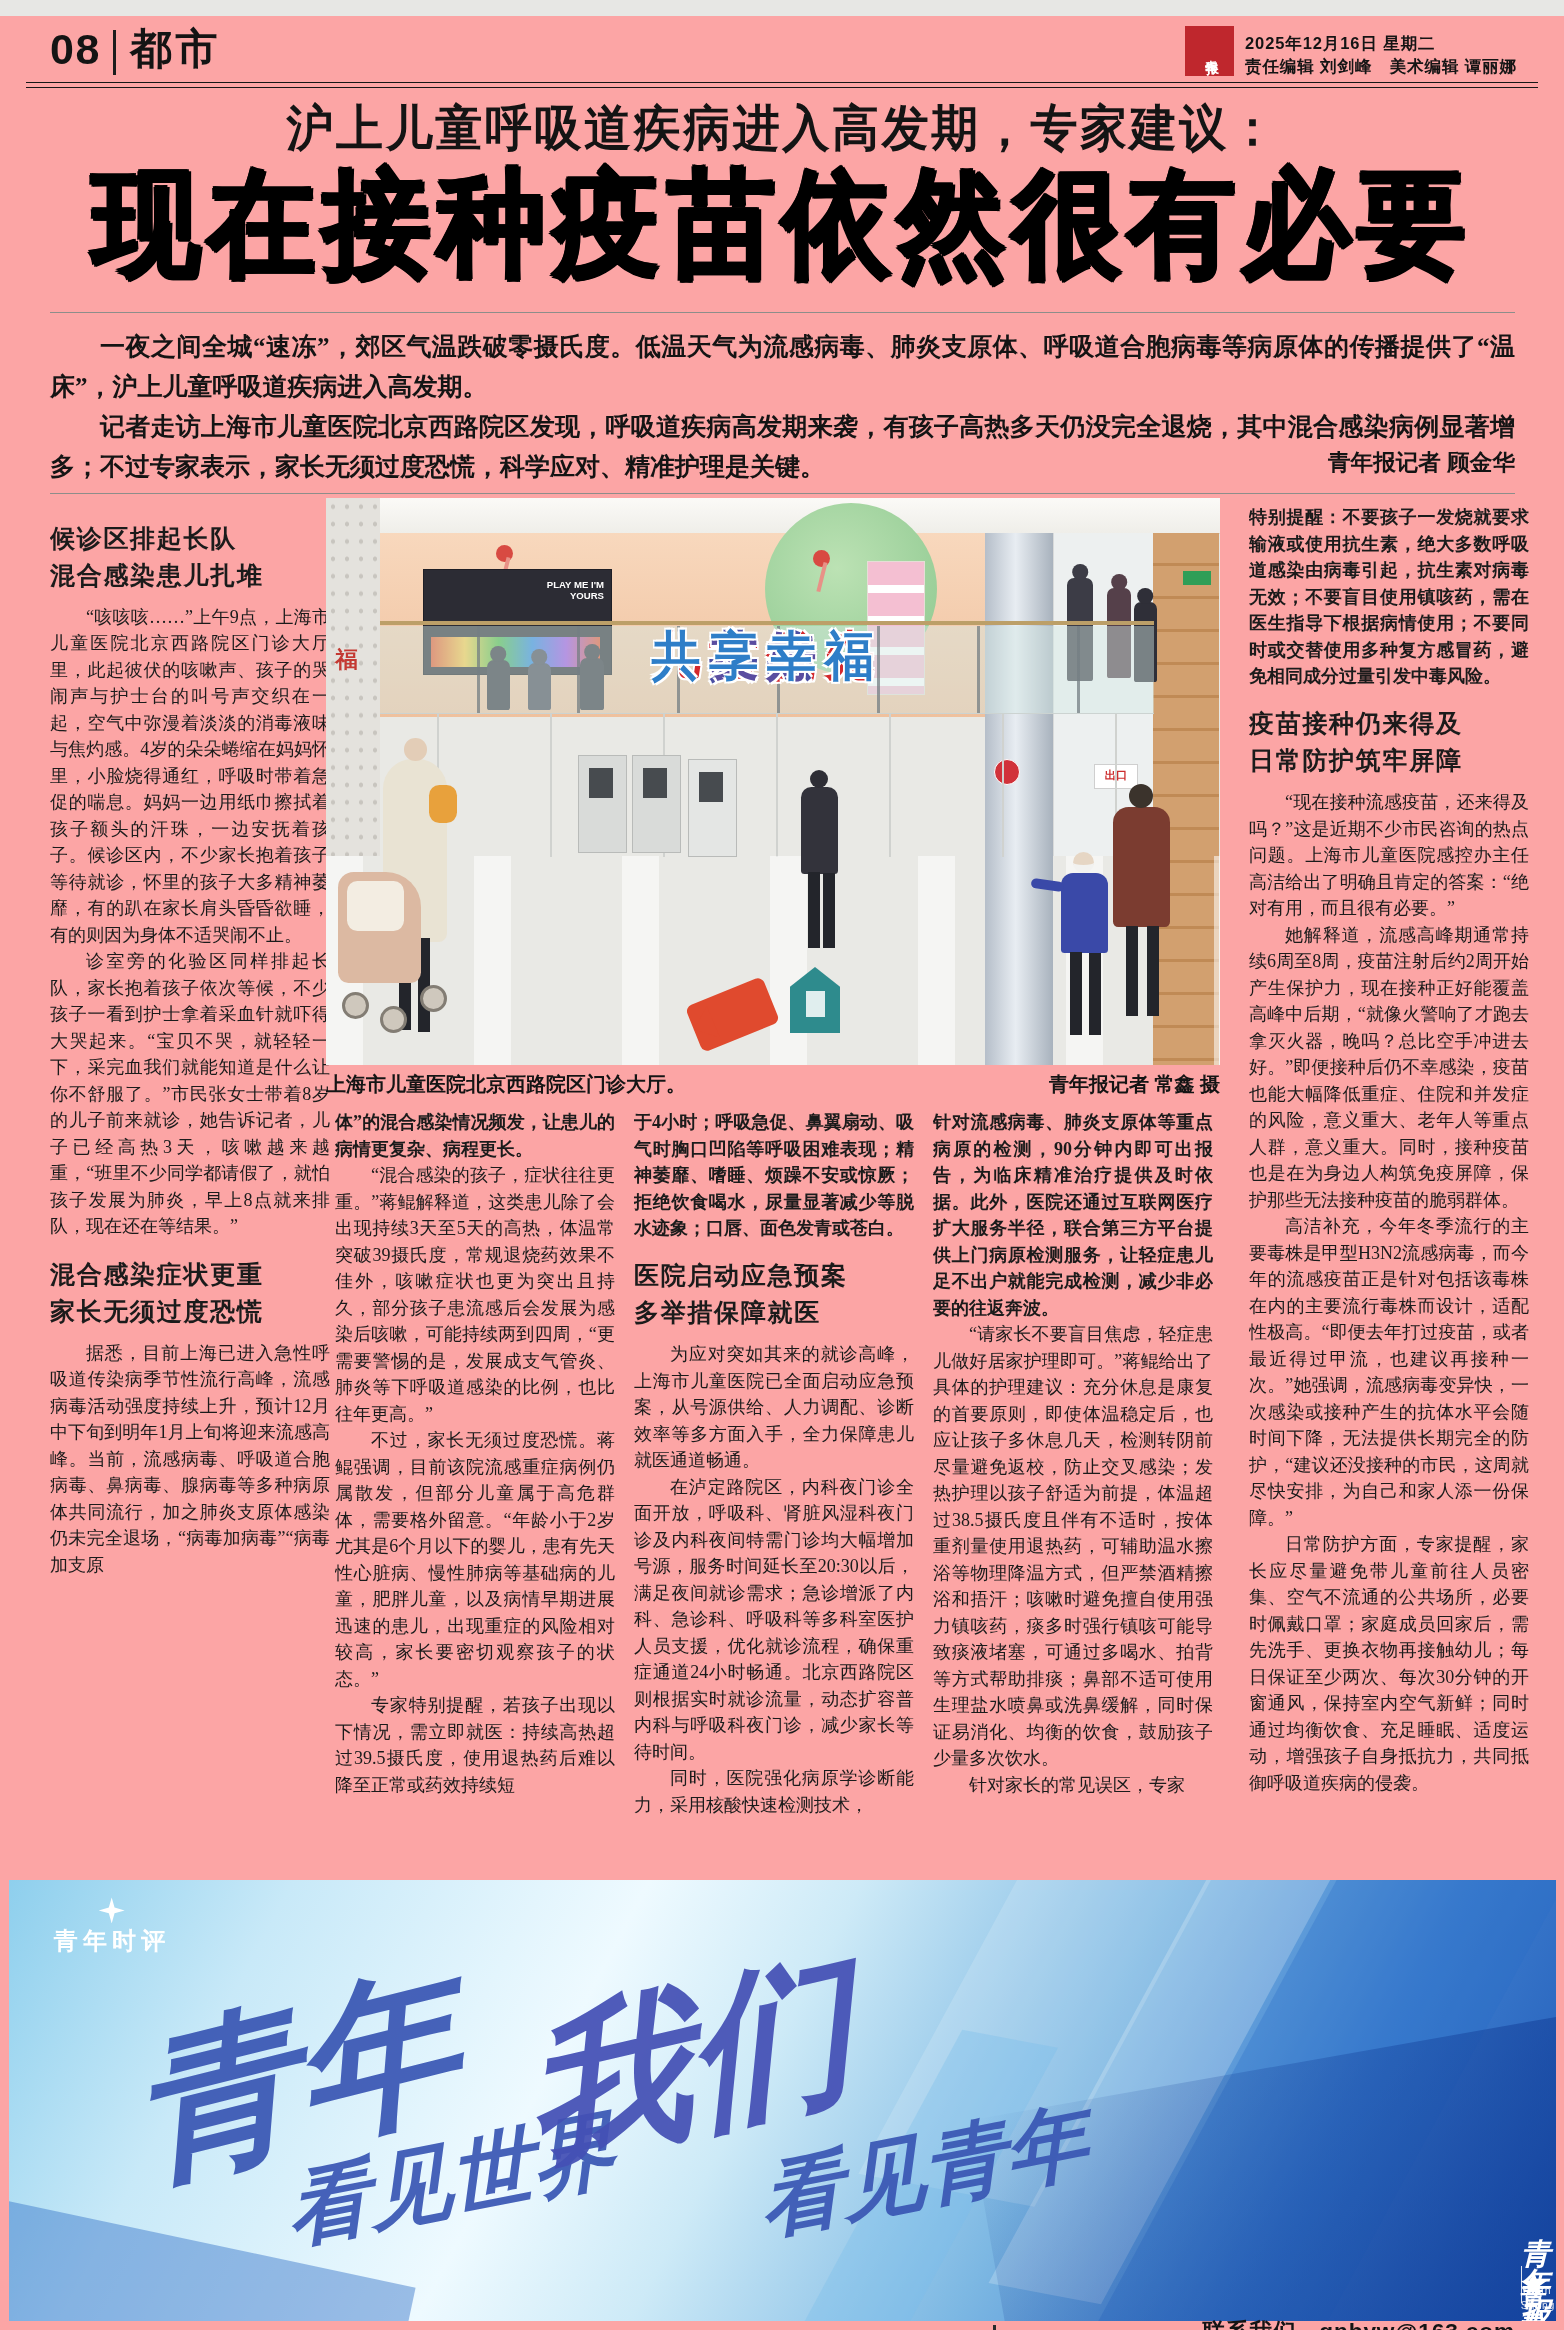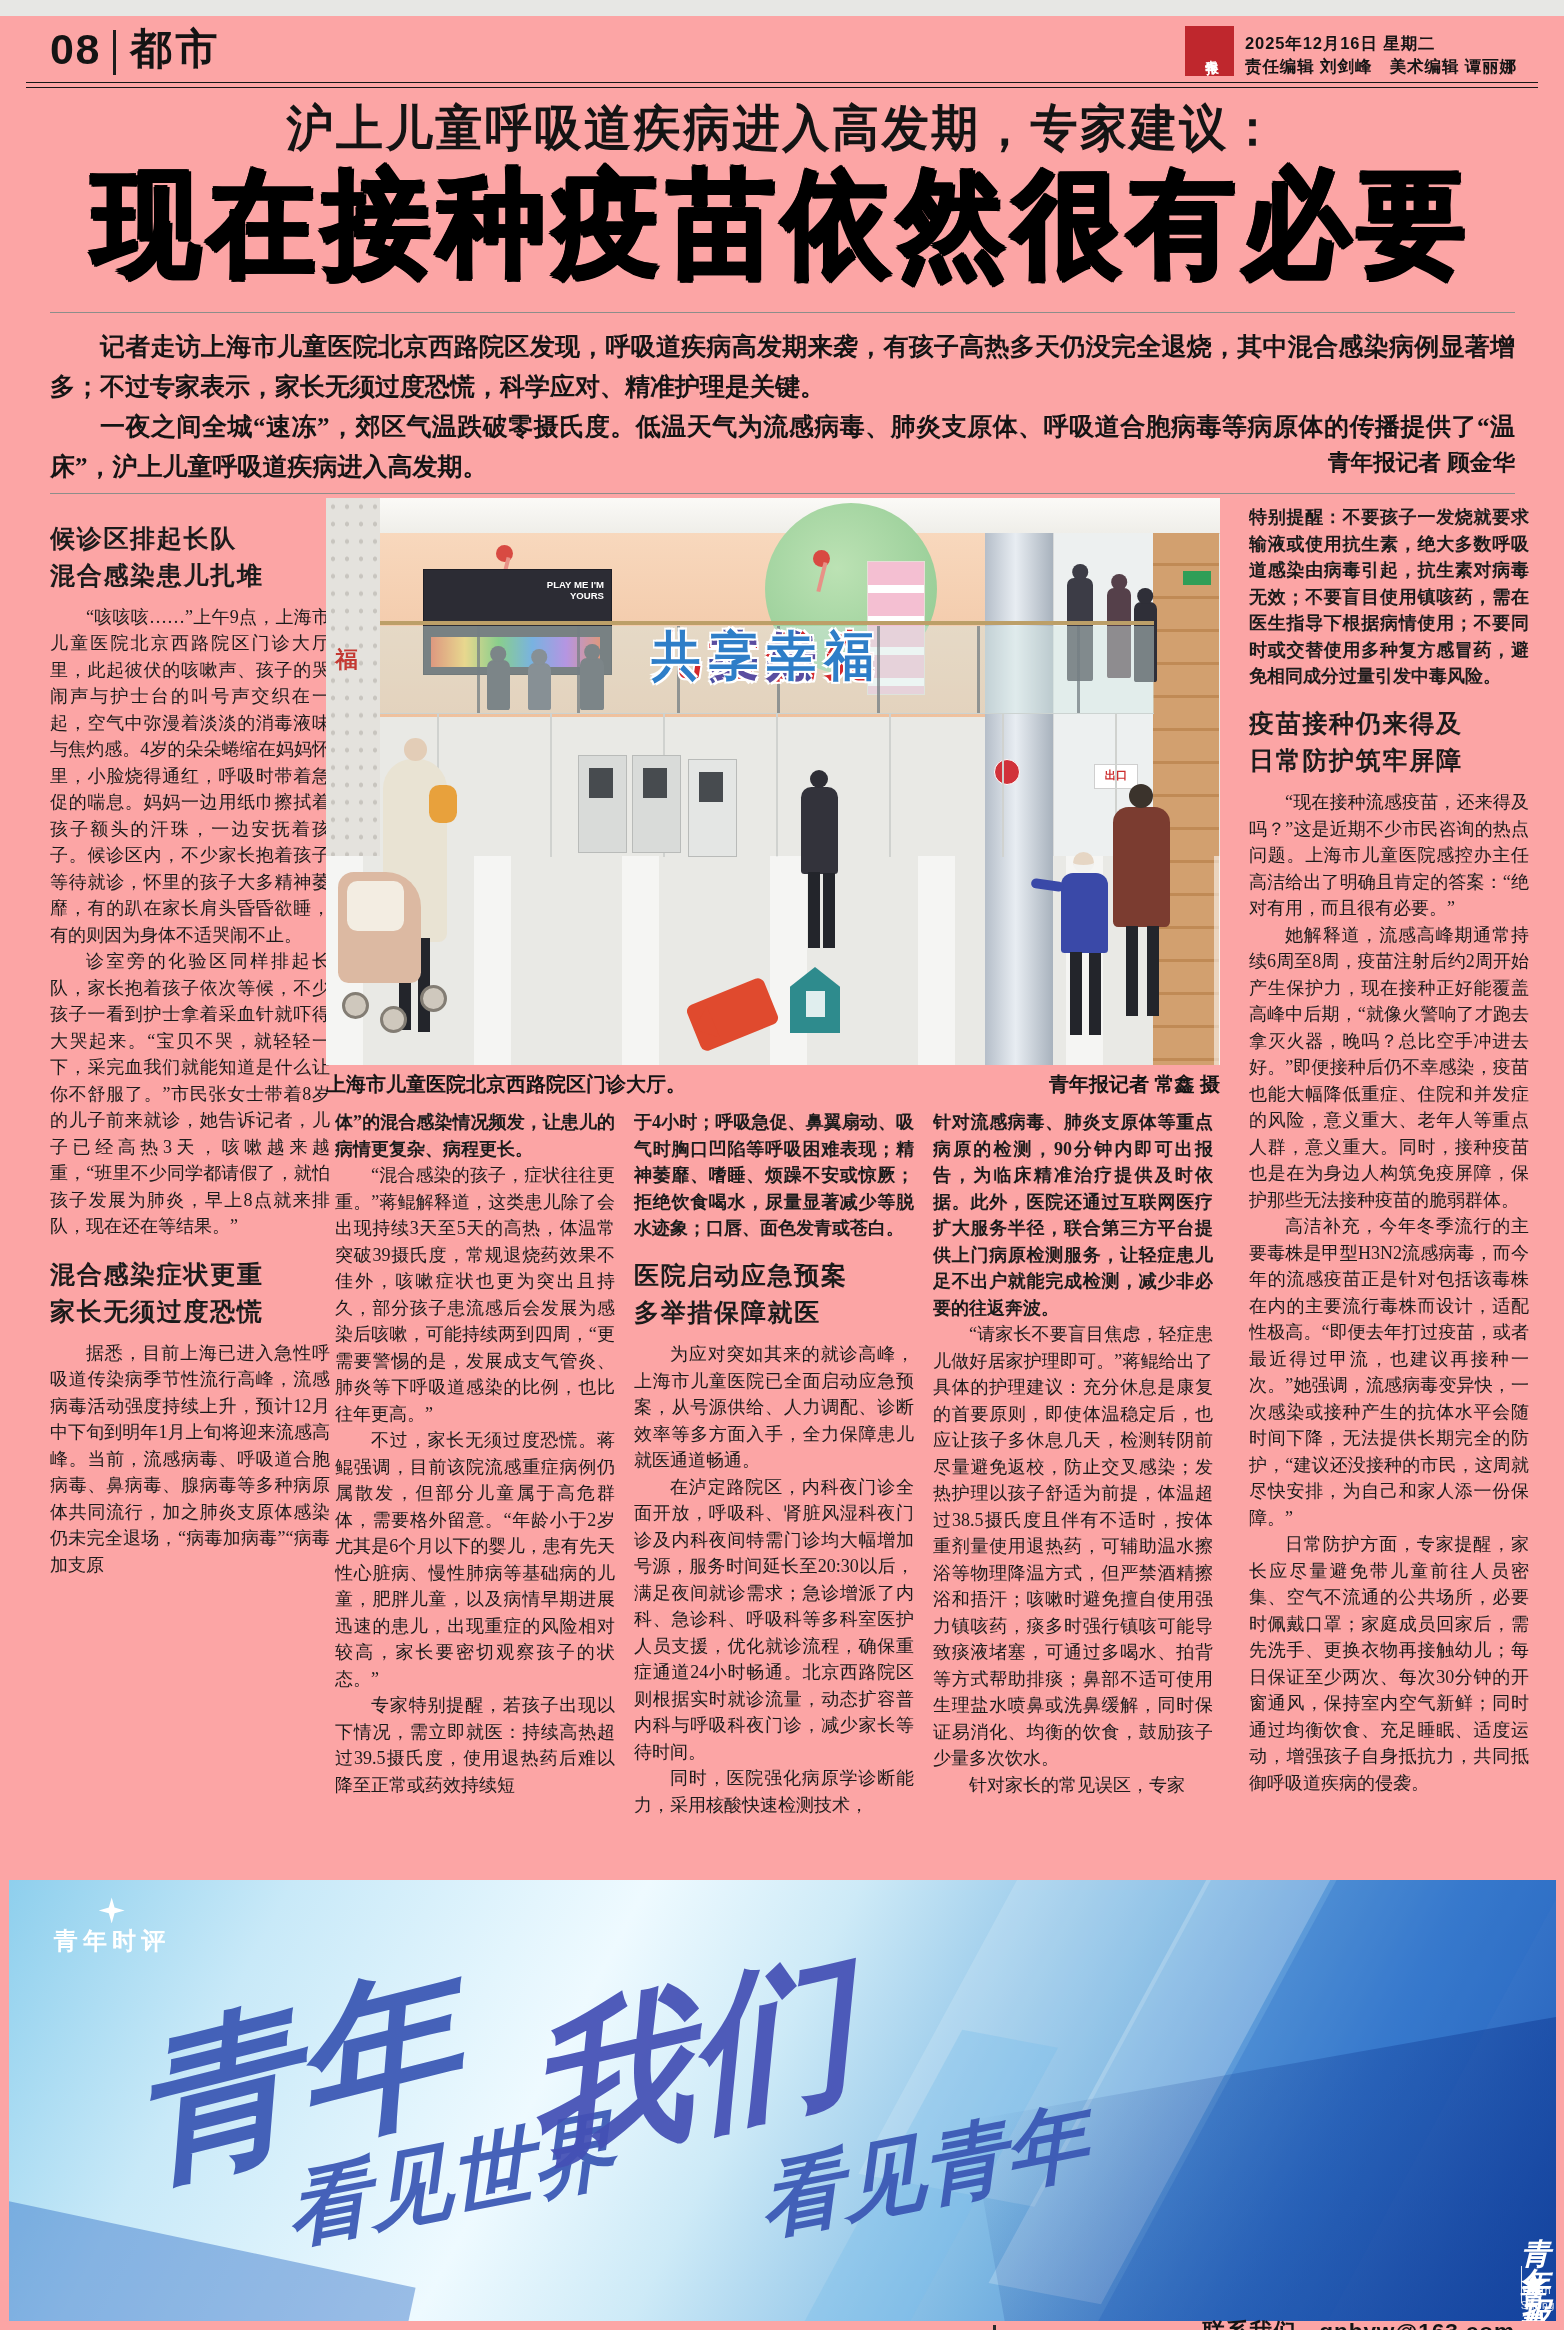--- a/index.html
+++ b/index.html
@@ -175,22 +175,22 @@
     </div>
   <div class="abs hdr-date1">2025年12月16日 星期二</div>
   <div class="abs hdr-date2">责任编辑 刘剑峰　美术编辑 谭丽娜</div>
   <div class="abs hdr-rule"></div>
 
   <div class="abs kicker">沪上儿童呼吸道疾病进入高发期，专家建议：</div>
   <div class="abs main-title">现在接种疫苗依然很有必要</div>
 
   <div class="abs rule" id="rule-top"></div>
   <div class="abs lead">
+    <p>一夜之间全城“速冻”，郊区气温跌破零摄氏度。低温天气为流感病毒、肺炎支原体、呼吸道合胞病毒等病原体的传播提供了“温床”，沪上儿童呼吸道疾病进入高发期。</p>
     <p>记者走访上海市儿童医院北京西路院区发现，呼吸道疾病高发期来袭，有孩子高热多天仍没完全退烧，其中混合感染病例显著增多；不过专家表示，家长无须过度恐慌，科学应对、精准护理是关键。</p>
-    <p>一夜之间全城“速冻”，郊区气温跌破零摄氏度。低温天气为流感病毒、肺炎支原体、呼吸道合胞病毒等病原体的传播提供了“温床”，沪上儿童呼吸道疾病进入高发期。</p>
   </div>
   <div class="abs lead-byline">青年报记者 顾金华</div>
   <div class="abs rule" id="rule-bottom"></div>
 
   <div class="col" id="col1">
     <h3 class="col-h">
       <span>候诊区排起长队</span><br>
       <span>混合感染患儿扎堆</span>
     </h3>
     <p>“咳咳咳……”上午9点，上海市儿童医院北京西路院区门诊大厅里，此起彼伏的咳嗽声、孩子的哭闹声与护士台的叫号声交织在一起，空气中弥漫着淡淡的消毒液味与焦灼感。4岁的朵朵蜷缩在妈妈怀里，小脸烧得通红，呼吸时带着急促的喘息。妈妈一边用纸巾擦拭着孩子额头的汗珠，一边安抚着孩子。候诊区内，不少家长抱着孩子等待就诊，怀里的孩子大多精神萎靡，有的趴在家长肩头昏昏欲睡，有的则因为身体不适哭闹不止。</p>

